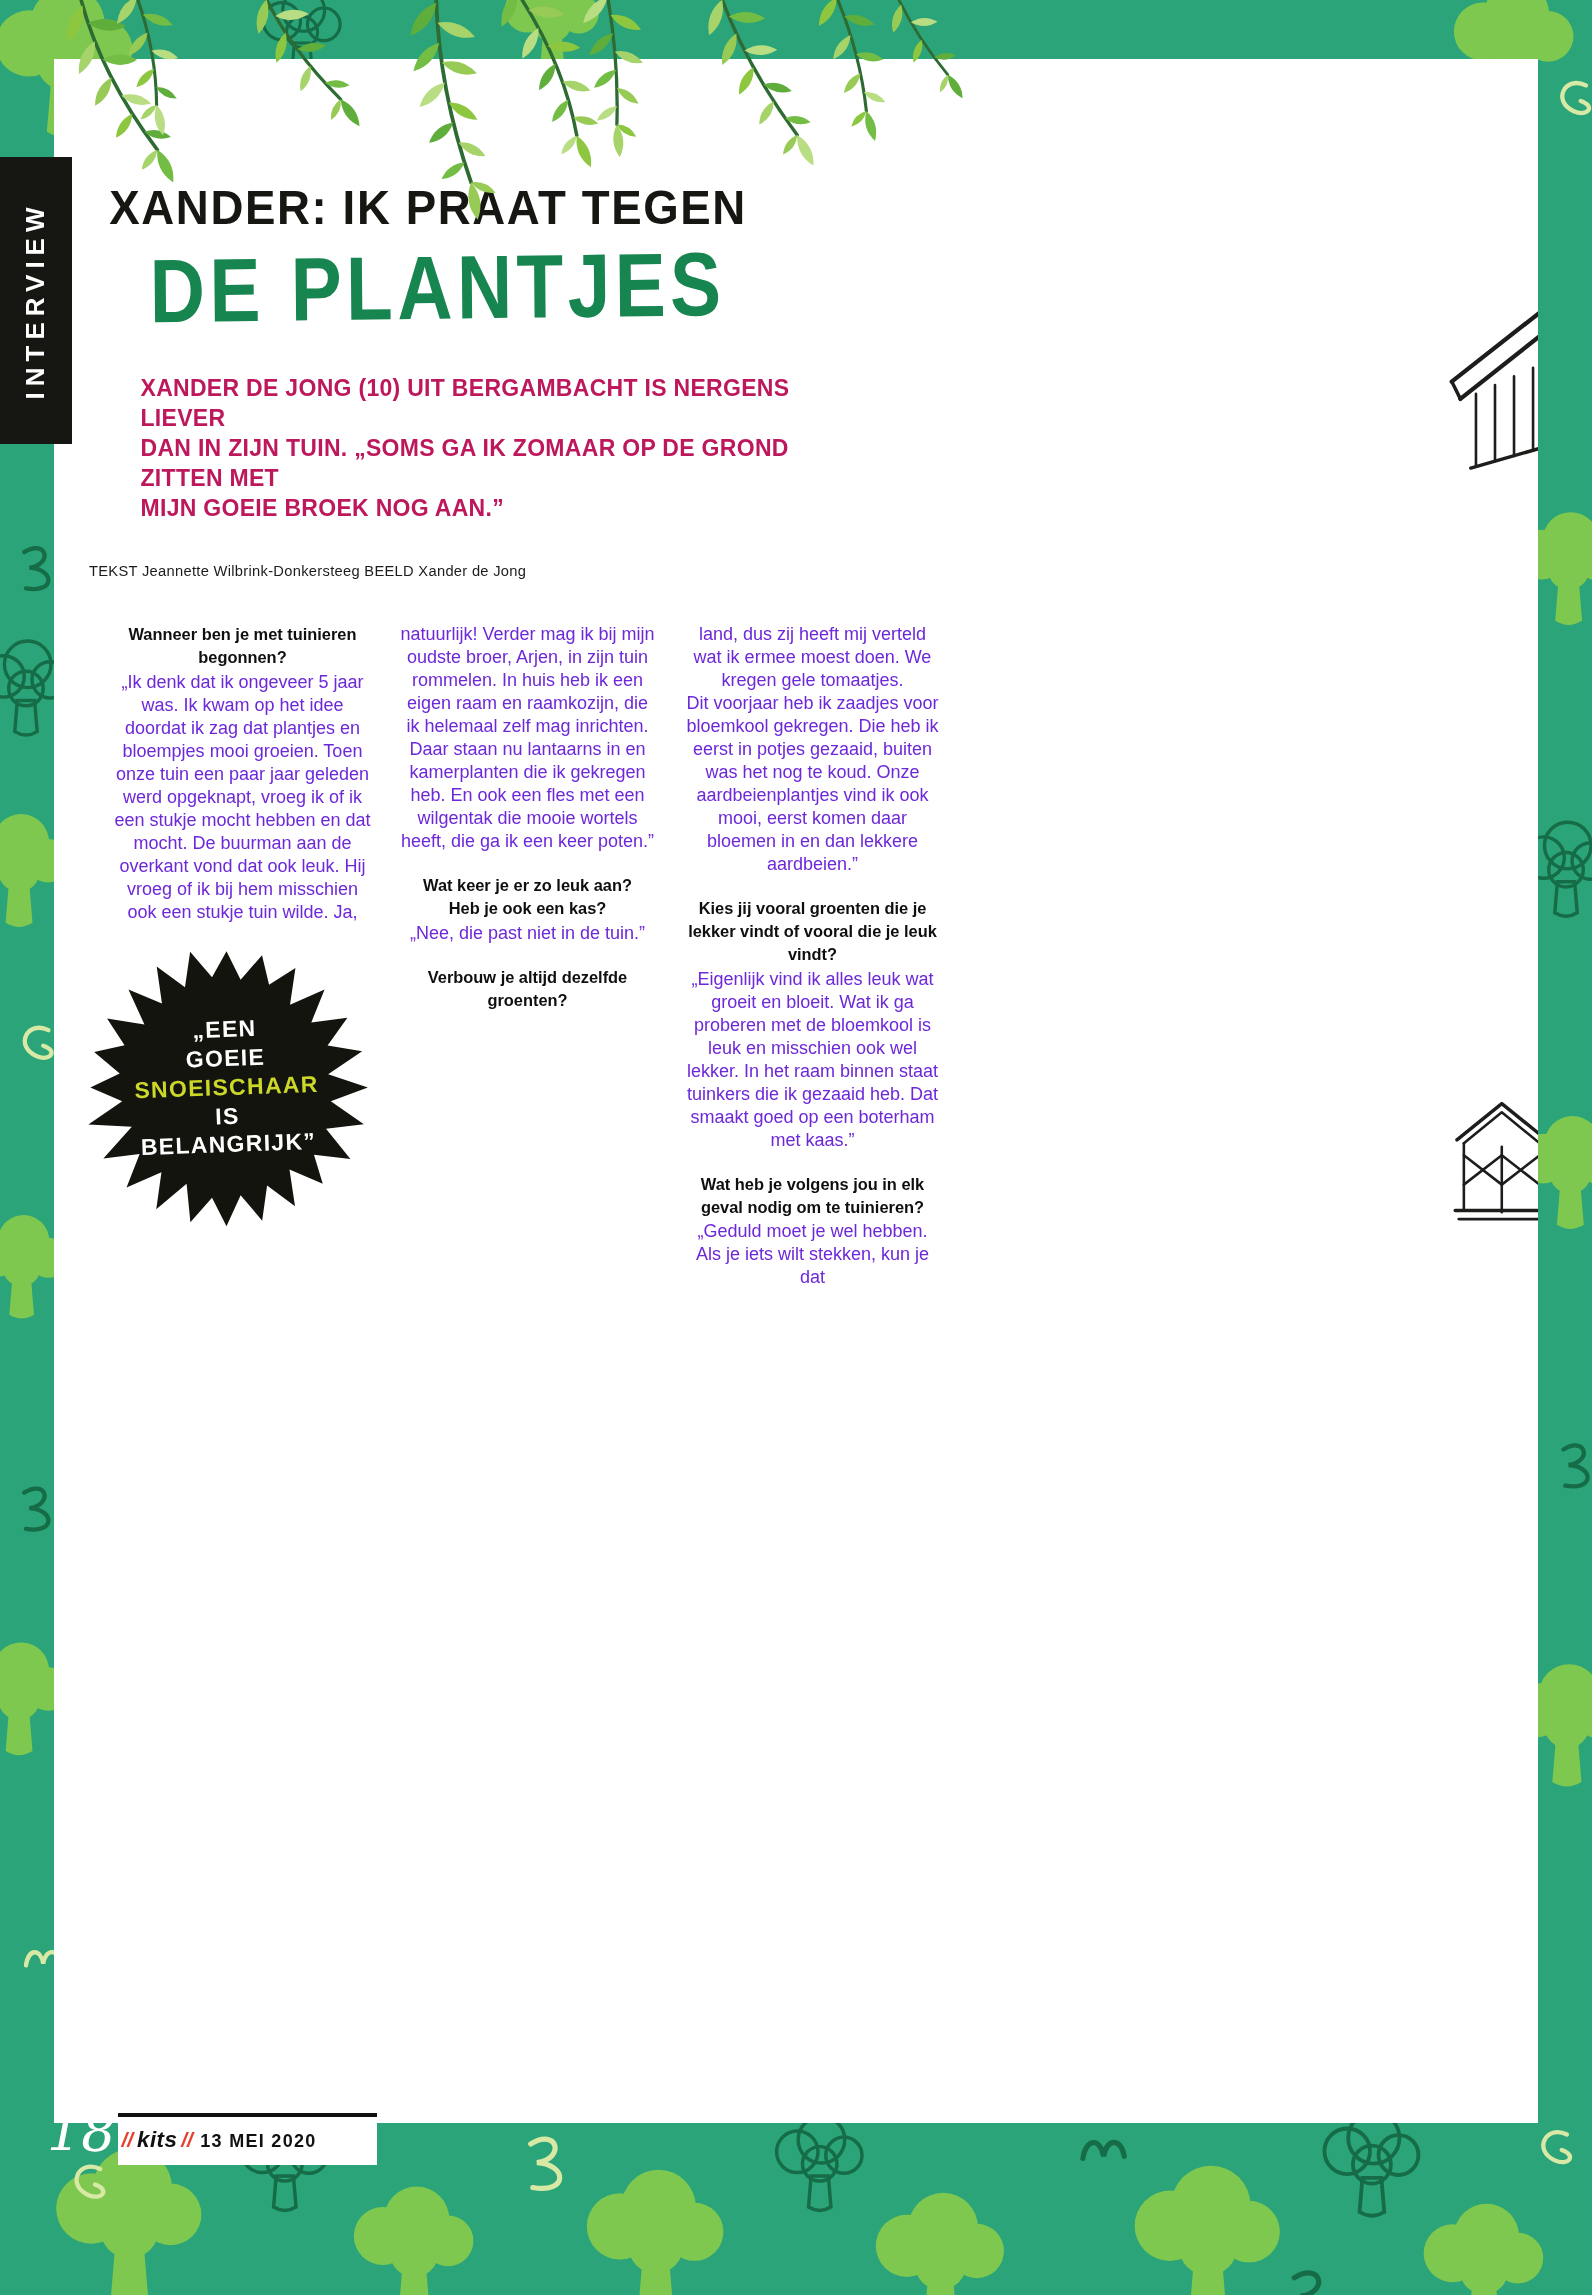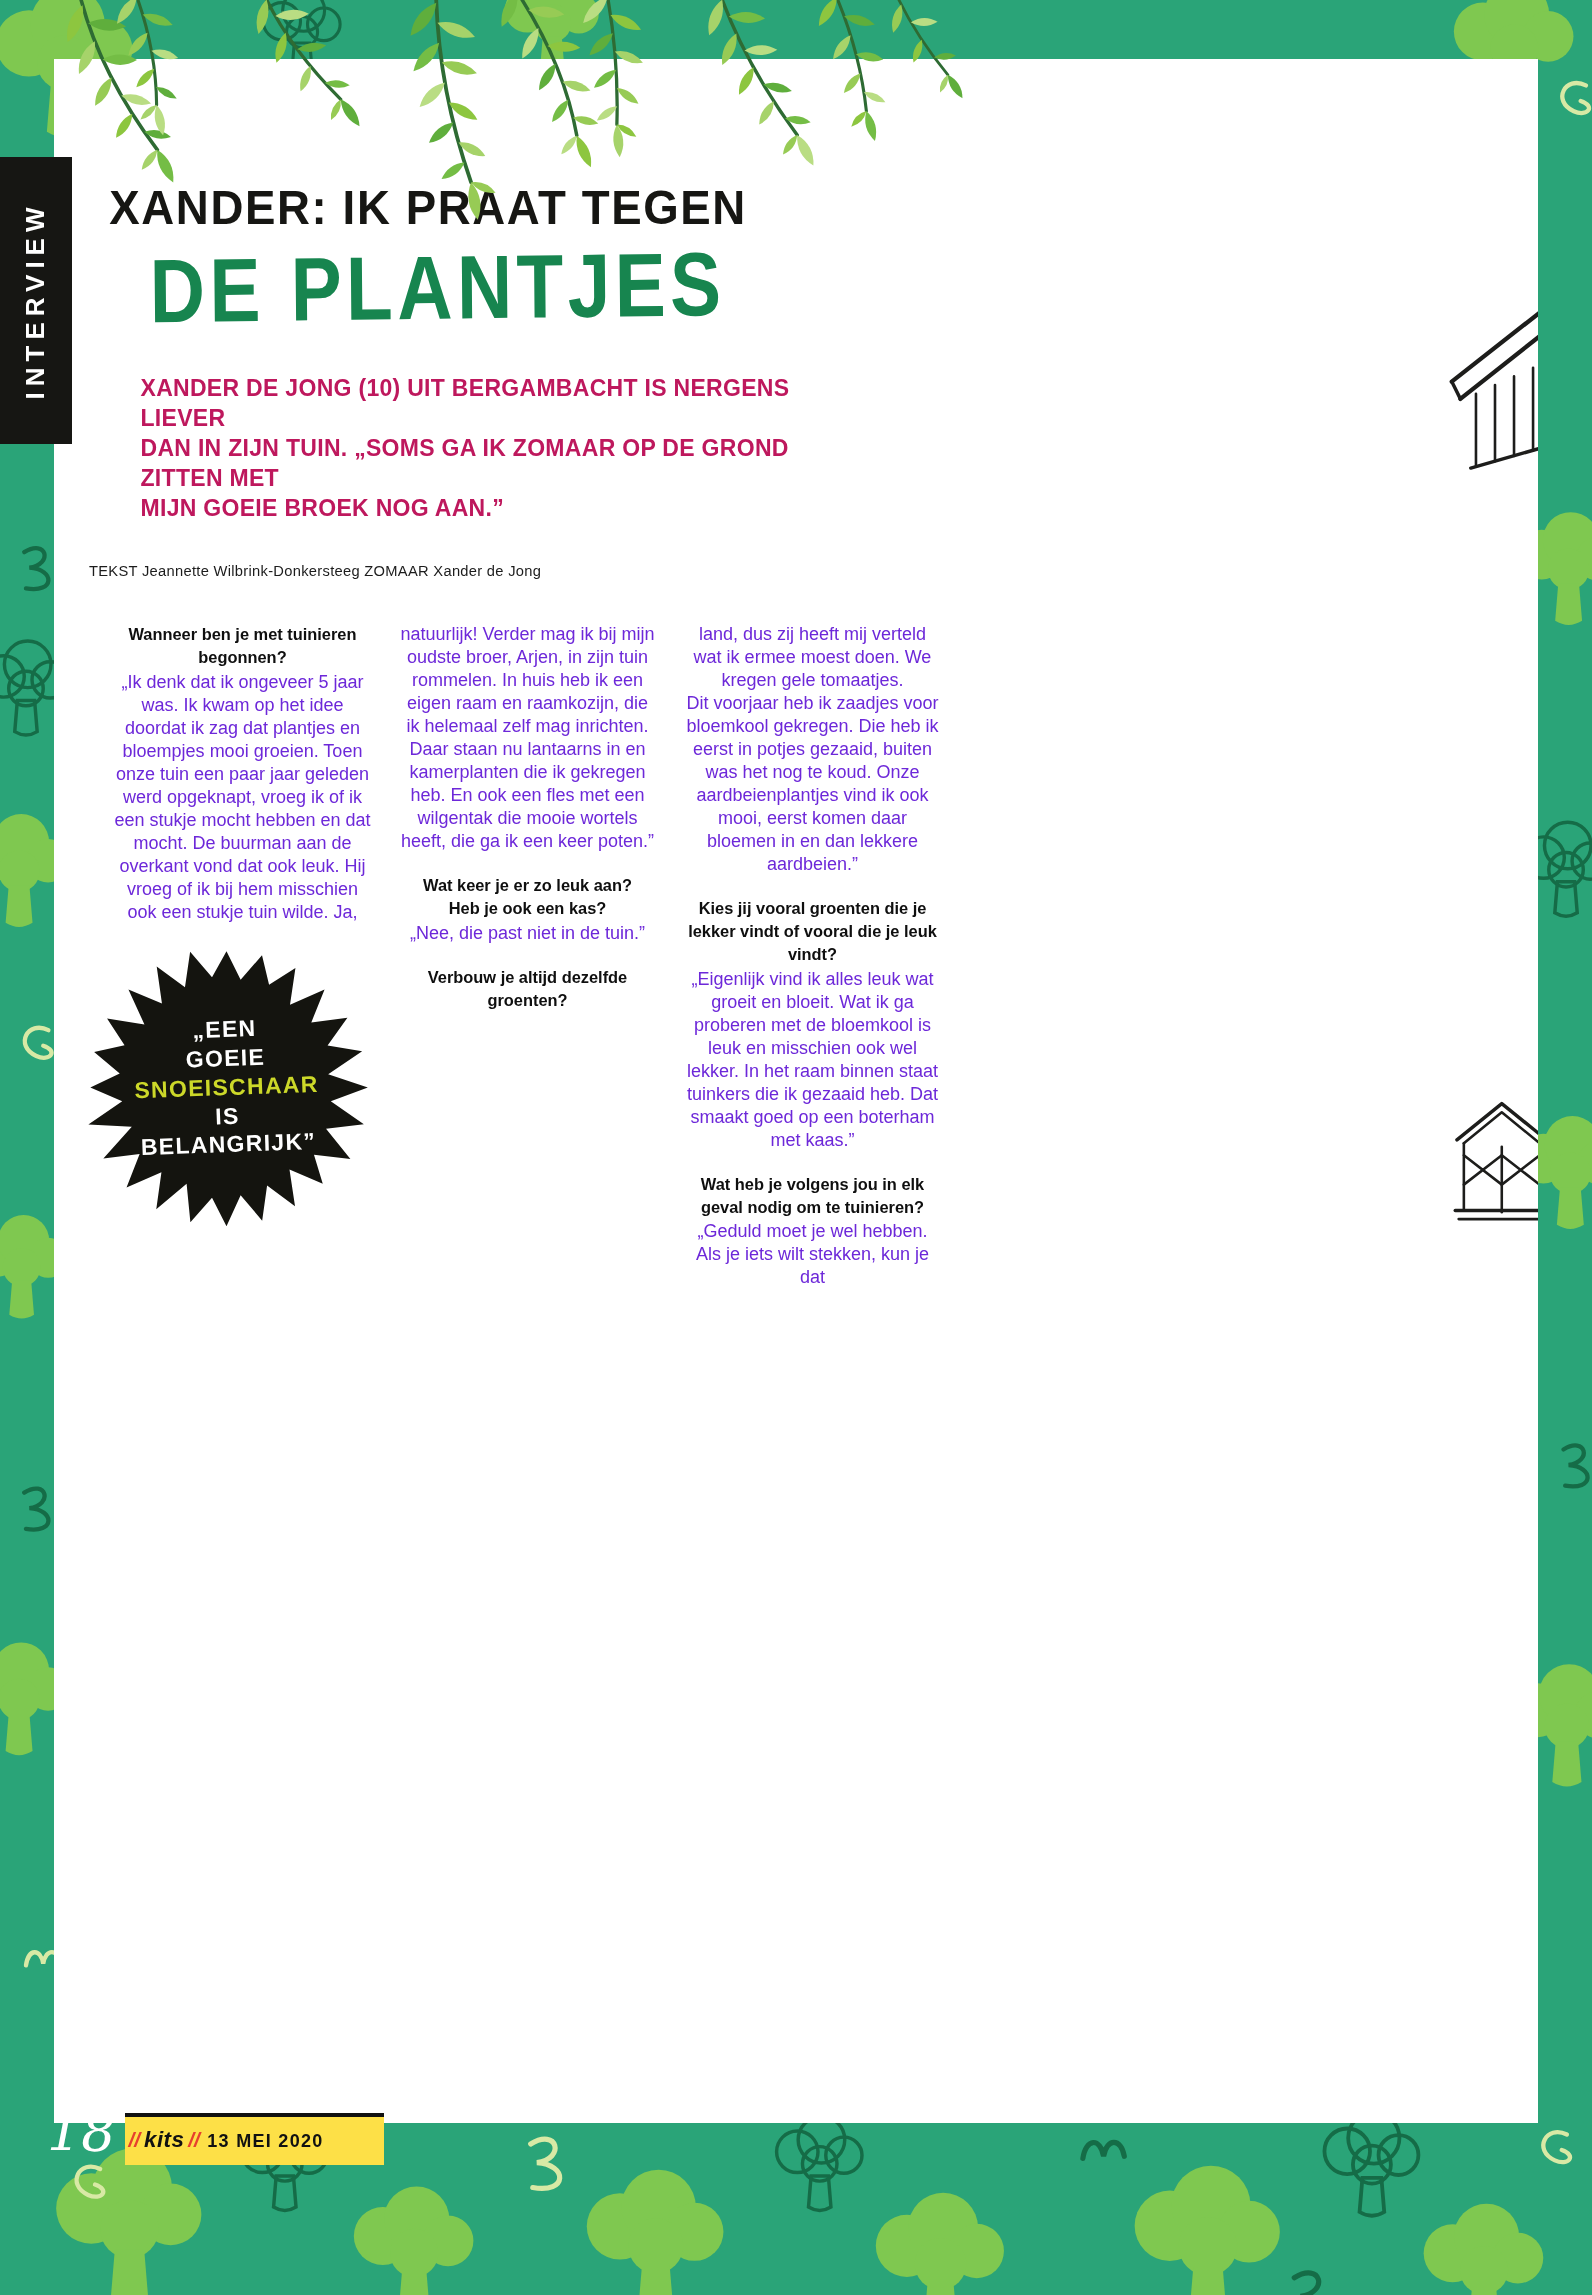--- a/index.html
+++ b/index.html
@@ -50,22 +50,22 @@
     position:absolute; inset:0; display:flex; flex-direction:column; align-items:center;
     justify-content:center; gap:3.5px; transform:rotate(-2deg); z-index:1;
   }
   .badge-text div {
     color:#ffffff; font-size:23px; font-weight:800; letter-spacing:1.3px; line-height:1.1;
   }
   .badge-text div.hl { color:#ccd829; }
   .sketch { position:absolute; z-index:1; }
   .sketch path, .sketch polyline { fill:none; stroke:#1d1d1b; stroke-linecap:round; stroke-linejoin:round; }
   .footer-box {
-    position:absolute; left:125px; top:2113px; width:259px; z-index:4;
-    background:#fde047; border-top:4.3px solid #111111; padding:10.4px 14px 12px 3.5px;
+    position:absolute; left:118px; top:2113px; width:259px; z-index:4;
+    background:#ffffff; border-top:4.3px solid #111111; padding:10.4px 14px 12px 3.5px;
     white-space:nowrap;
   }
   .footer-box .slash { color:#e6402e; font-weight:800; font-style:italic; font-size:21px; }
   .footer-box .brand { color:#111111; font-weight:800; font-style:italic; font-size:22.4px; letter-spacing:0.4px; }
   .footer-box .date { color:#111111; font-weight:600; font-size:18px; letter-spacing:1.3px; margin-left:3.5px; }
   .page-number {
     position:absolute; left:47px; top:2106px; z-index:4; color:#ffffff;
     font-family:"DejaVu Serif", serif; font-style:italic; font-size:54px; line-height:1;
   }
 </style>
@@ -234,21 +234,21 @@
   </svg>
 
 <div class="card">
 
   <div class="header">
     <div class="title1">XANDER: IK PRAAT TEGEN</div>
     <div class="title2">DE PLANTJES</div>
     <div class="intro">XANDER DE JONG (10) UIT BERGAMBACHT IS NERGENS LIEVER
 DAN IN ZIJN TUIN. „SOMS GA IK ZOMAAR OP DE GROND ZITTEN MET
 MIJN GOEIE BROEK NOG AAN.”</div>
-    <div class="byline">TEKST Jeannette Wilbrink-Donkersteeg ZOMAAR Xander de Jong</div>
+    <div class="byline">TEKST Jeannette Wilbrink-Donkersteeg BEELD Xander de Jong</div>
   </div>
 
   <div class="columns">
     <div class="col">
       <div class="q">Wanneer ben je met tuinieren begonnen?</div>
       <div class="a">„Ik denk dat ik ongeveer 5 jaar was. Ik kwam op het idee doordat ik zag dat plantjes en bloempjes mooi groeien. Toen onze tuin een paar jaar geleden werd opgeknapt, vroeg ik of ik een stukje mocht hebben en dat mocht. De buurman aan de overkant vond dat ook leuk. Hij vroeg of ik bij hem misschien ook een stukje tuin wilde. Ja,</div>
     </div>
     <div class="col">
       <div class="a">natuurlijk! Verder mag ik bij mijn oudste broer, Arjen, in zijn tuin rommelen. In huis heb ik een eigen raam en raamkozijn, die ik helemaal zelf mag inrichten. Daar staan nu lantaarns in en kamerplanten die ik gekregen heb. En ook een fles met een wilgentak die mooie wortels heeft, die ga ik een keer poten.”</div>
       <div class="q">Wat keer je er zo leuk aan?</div>

